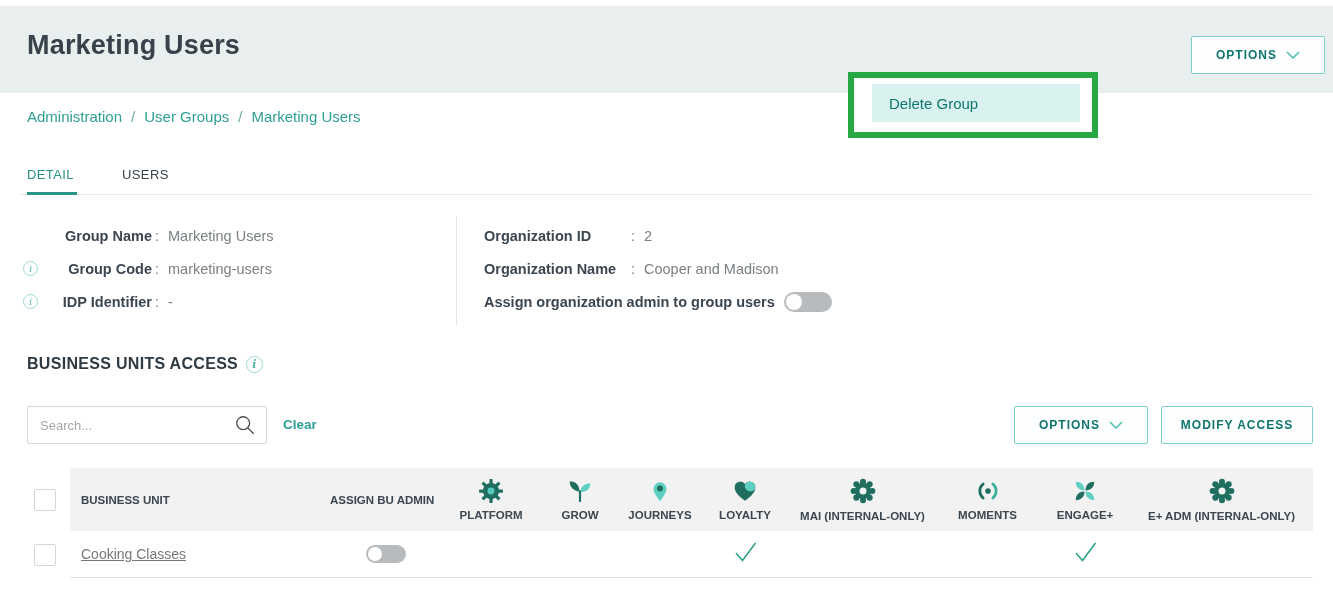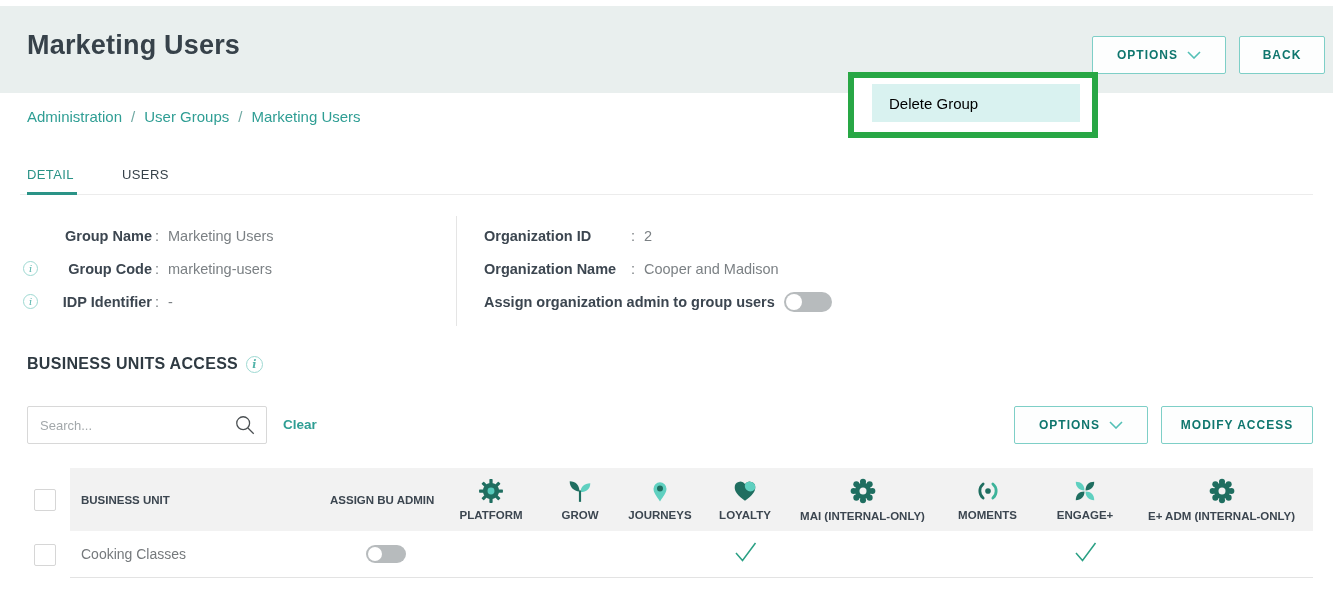--- a/index.html
+++ b/index.html
@@ -29,21 +29,21 @@
   .btn-options-bu { width:134px; gap:9px; }
   .btn-modify { width:152px; }
 
   
   .menu-annotation {
     position:absolute; left:848px; top:72px; width:250px; height:66px;
     background:#ffffff; border:6px solid #28a745; z-index:20;
   }
   .menu-item {
     position:absolute; left:18px; top:6px; width:208px; height:38px;
-    background:#d9f2f0; color:#000000; font-size:15px;
+    background:#d9f2f0; color:#0f766e; font-size:15px;
     display:flex; align-items:center; padding-left:17px; cursor:pointer;
   }
 
   
   .breadcrumb { position:absolute; left:27px; top:108px; display:flex; gap:9px; font-size:15px; }
   .crumb { color:#2f9e94; cursor:pointer; }
   .crumb-sep { color:#6fa8a2; }
 
   
   .tab-line { position:absolute; left:20px; top:194px; width:1293px; height:1px; background:#ececec; }
@@ -124,40 +124,39 @@
   .c-mai     { width:145px; }
   .c-moments { width:105px; }
   .c-engage  { width:90px;  }
   .c-eadm    { width:183px; }
   .thead .c-bu { align-items:center; padding-left:11px; }
   .thead .c-admin { align-items:center; }
   .icon-col { flex-direction:column; align-items:center; justify-content:center; gap:5px; }
   .th-label { font-size:11.5px; font-weight:bold; color:#3c4650; white-space:nowrap; }
   .row-cells { display:flex; border-bottom:1px solid #e3e3e3; }
   .rcell { display:flex; align-items:center; justify-content:center; }
-  .rcell.c-bu { justify-content:flex-start; padding-left:11px; font-size:14px; color:#75797c; }
+  .rcell.c-bu { justify-content:flex-start; padding-left:11px; font-size:14px; color:#75797c;text-decoration:underline; }
   .hicon { display:flex; }
 
   .chev { display:flex; }
 </style>
 </head>
 <body>
 
 <div class="topbar">
   <div class="page-title">Marketing Users</div>
   <div class="topbar-buttons">
     <button class="btn btn-options-top">
       <span>OPTIONS</span>
       <span class="chev">
         <svg width="14" height="8" viewBox="0 0 14 8" fill="none">
             <path d="M1 1 L7 7 L13 1" stroke="#54c0b6" stroke-width="1.6"></path>
           </svg>
       </span>
     </button>
-    <button class="btn btn-back">BACK</button>
   </div>
 </div>
 
 <div class="menu-annotation">
   <div class="menu-item">Delete Group</div>
 </div>
 
 <div class="breadcrumb">
   <span class="crumb">Administration</span>
   <span class="crumb-sep">/</span>

